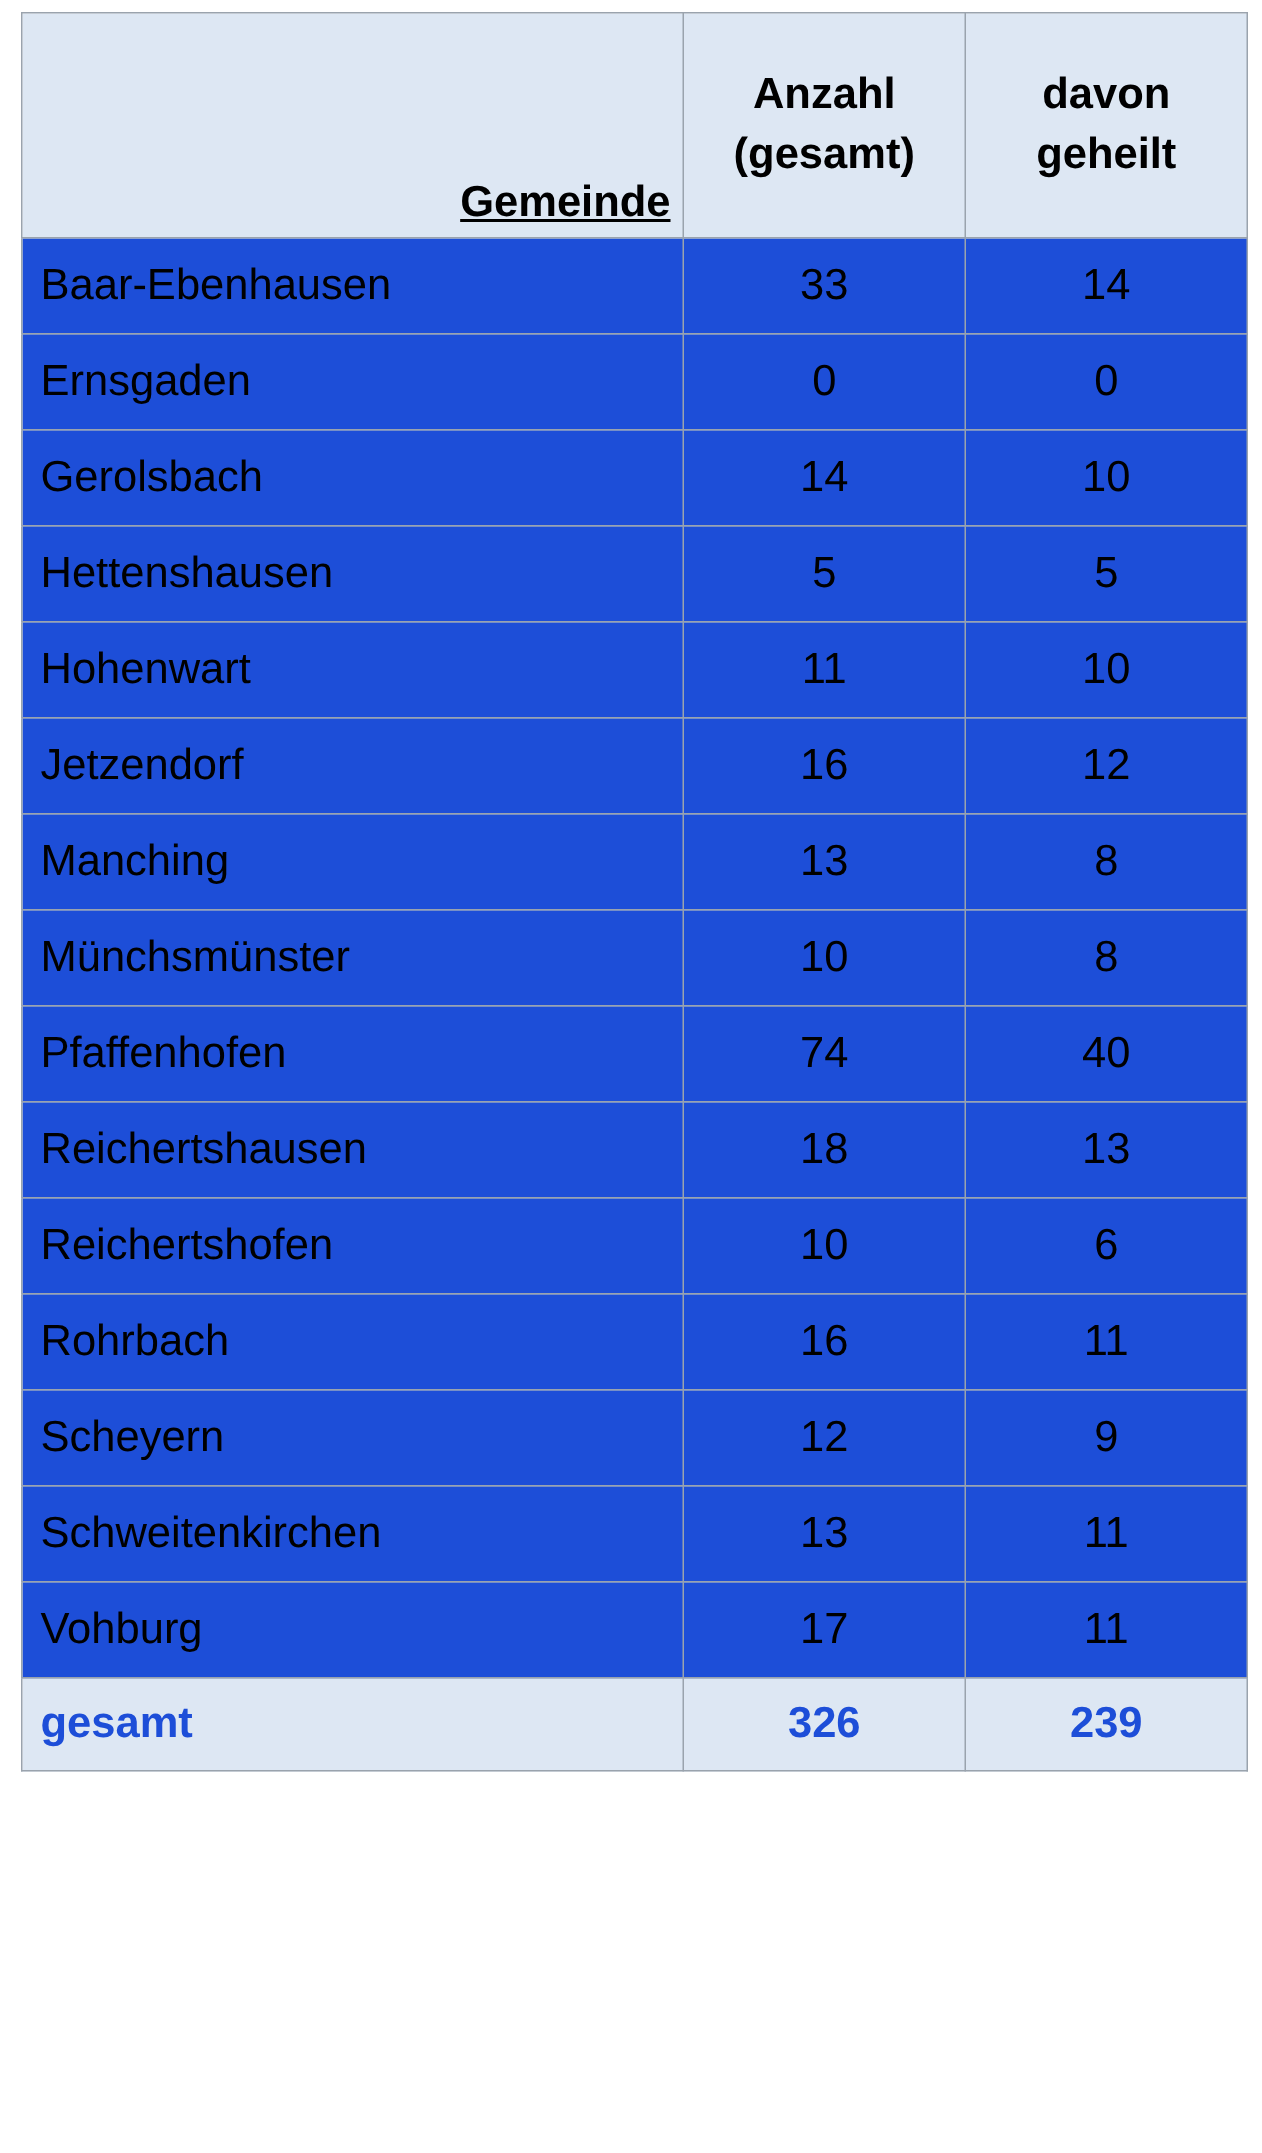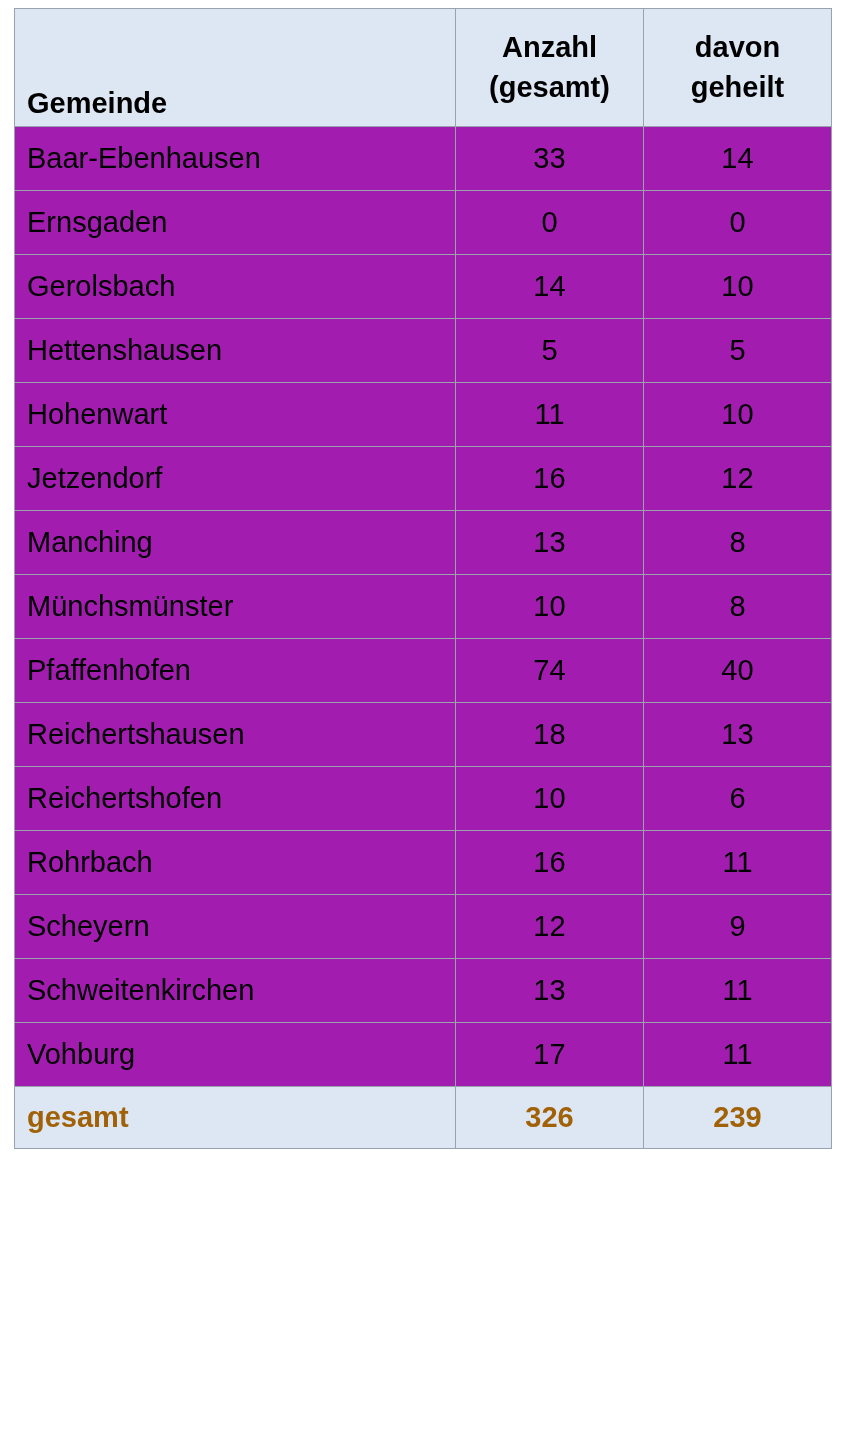--- a/index.html
+++ b/index.html
@@ -27,61 +27,62 @@
   table.data-table col.col-total { width: 188px; }
   table.data-table col.col-cured { width: 188px; }
 
   thead th {
     background: #dde7f3;
     border: 1px solid #9aa3ad;
     font-weight: bold;
     font-size: 29px;
     color: #000;
     padding: 6px 8px;
-    height: 118px;
+    height: 150px;
     box-sizing: border-box;
     vertical-align: bottom;
   }
   thead th.th-name {
-    text-align: left;
+    text-align: right;
     padding-left: 12px;
     vertical-align: bottom;
+    text-decoration: underline;
   }
   thead th.th-num {
     text-align: center;
     vertical-align: middle;
     line-height: 1.35;
   }
   thead th.th-num span {
     display: block;
   }
 
   tbody td {
     border: 1px solid #9aa3ad;
     font-size: 29px;
     color: #000;
     height: 64px;
     box-sizing: border-box;
     padding: 2px 8px;
-    background: #a21caf;
+    background: #1d4ed8;
   }
   tbody td.cell-name {
     text-align: left;
     padding-left: 12px;
   }
   tbody td.cell-num {
     text-align: center;
   }
 
   tfoot td {
     border: 1px solid #9aa3ad;
     background: #dde7f3;
     font-size: 29px;
     font-weight: bold;
-    color: #a16207;
+    color: #1d4ed8;
     height: 62px;
     box-sizing: border-box;
     padding: 4px 8px;
   }
   tfoot td.cell-name {
     text-align: left;
     padding-left: 12px;
   }
   tfoot td.cell-num {
     text-align: center;

